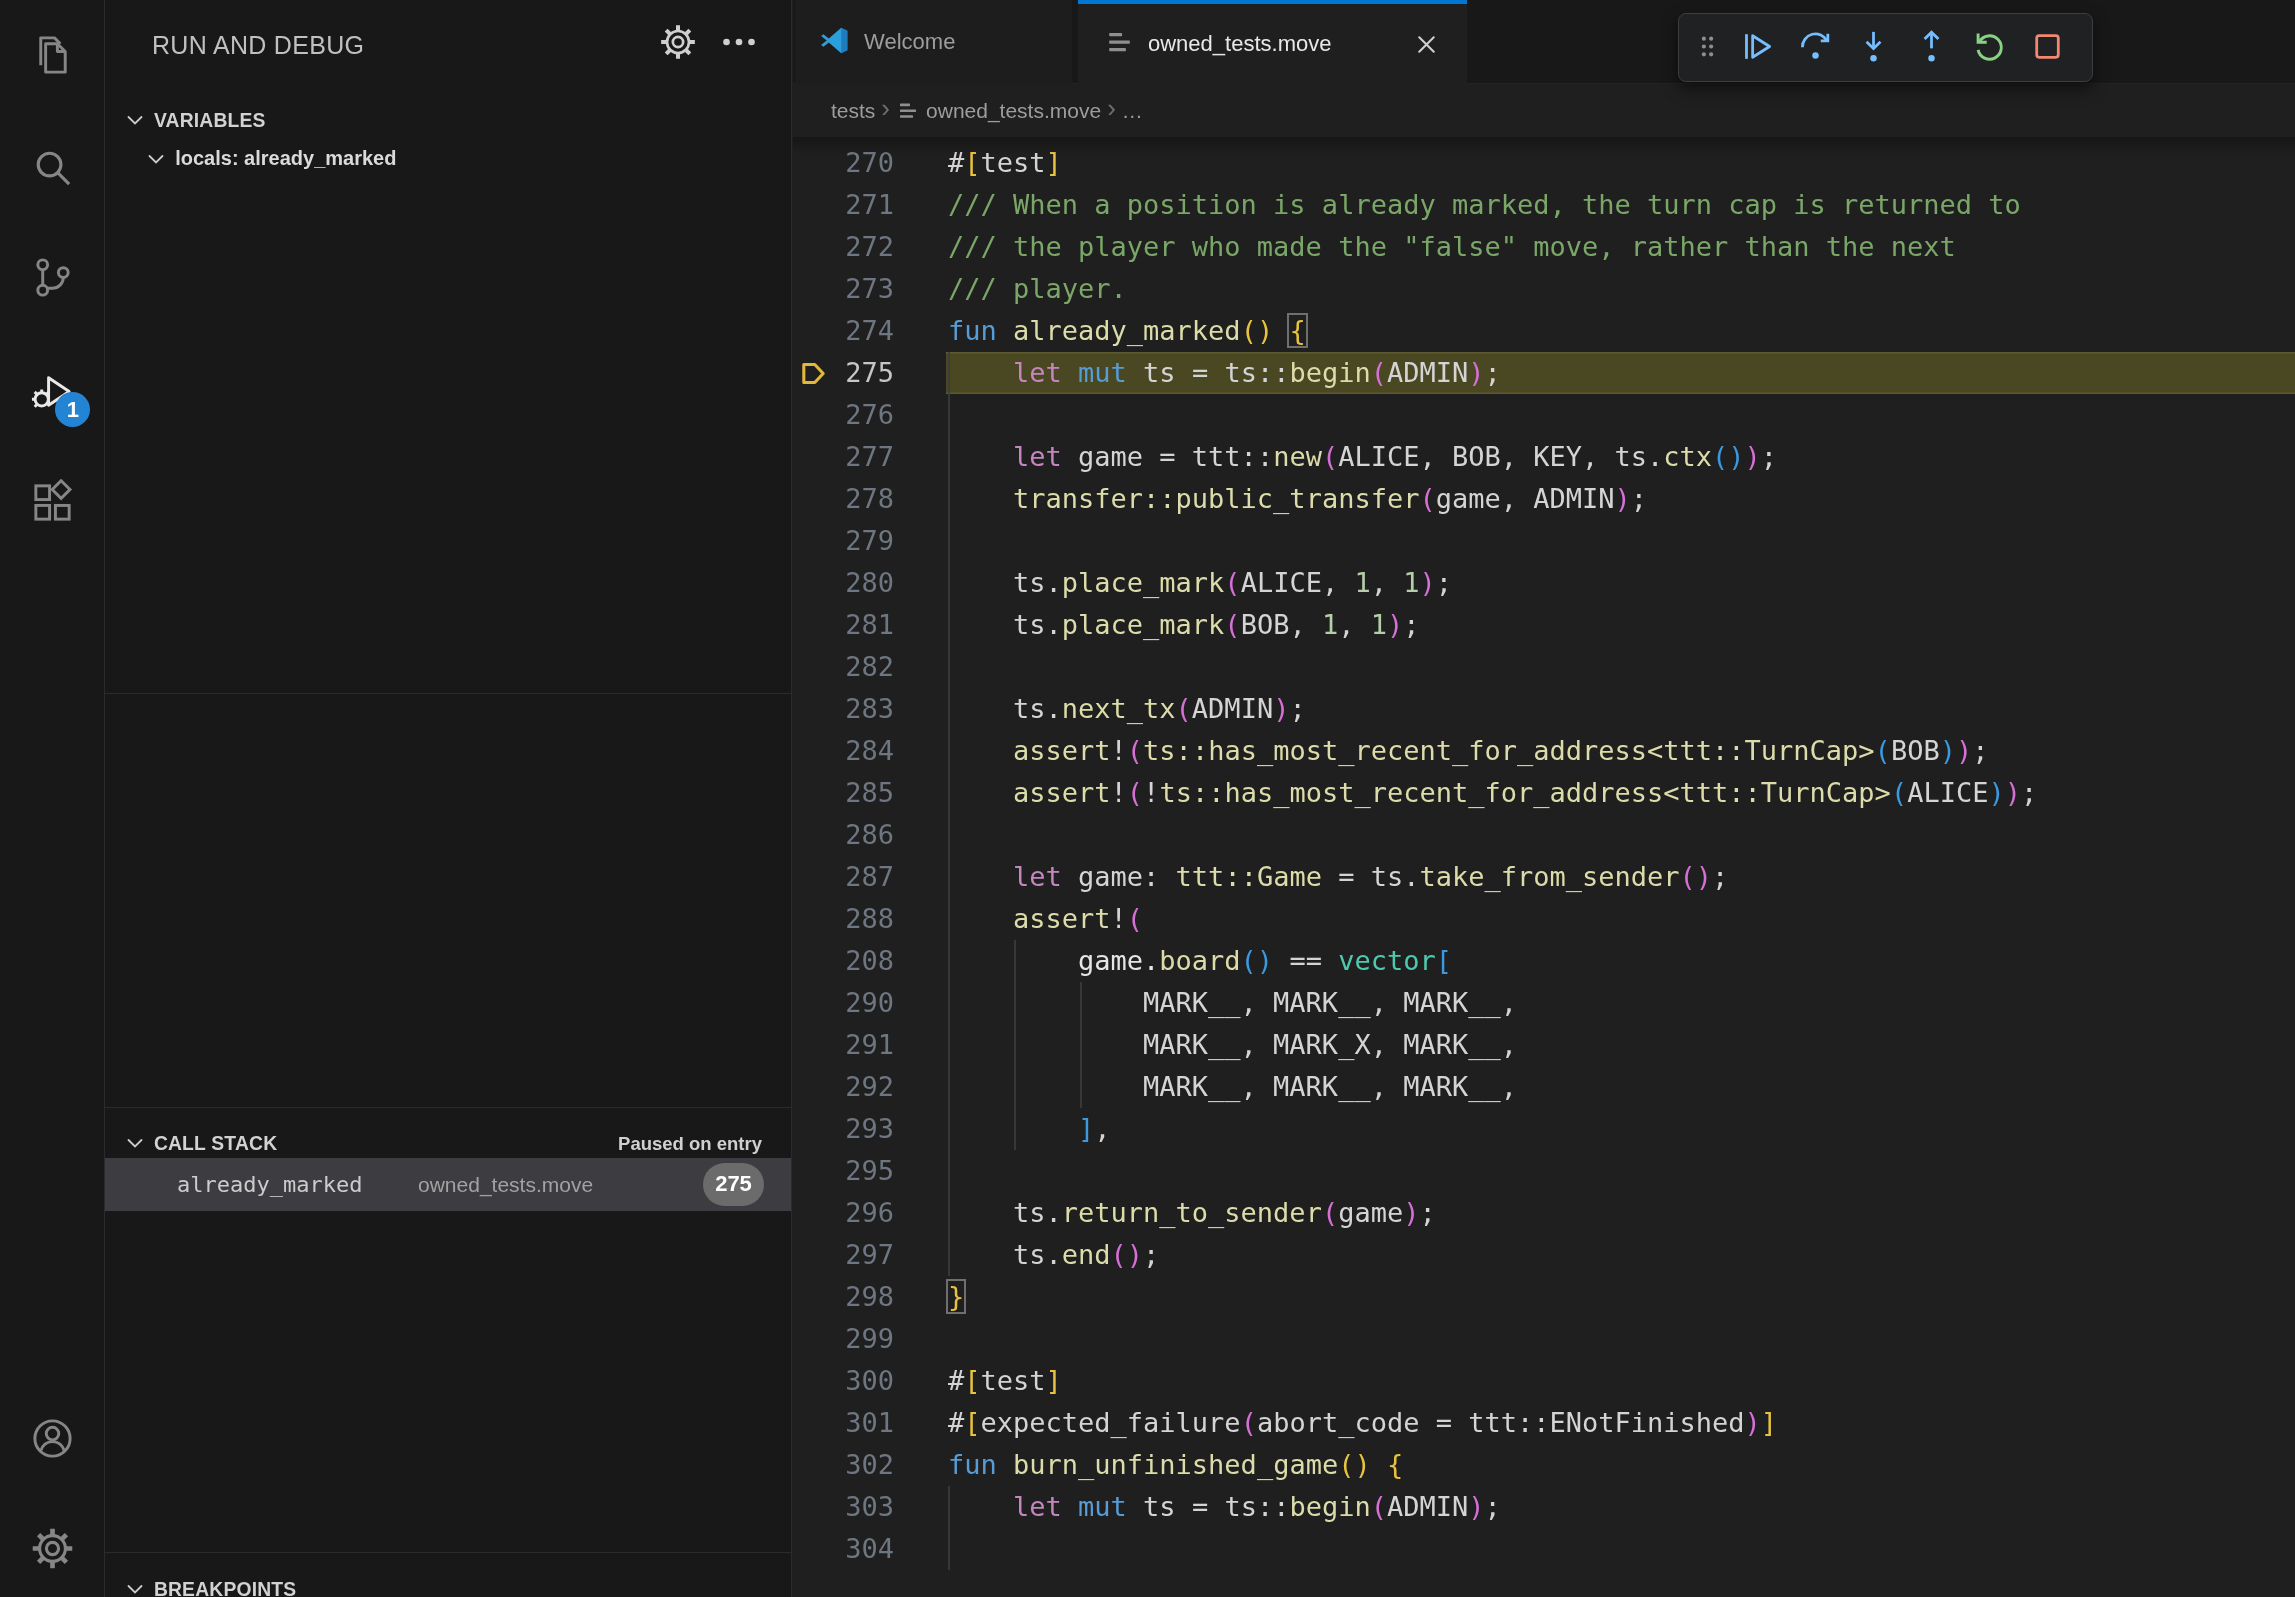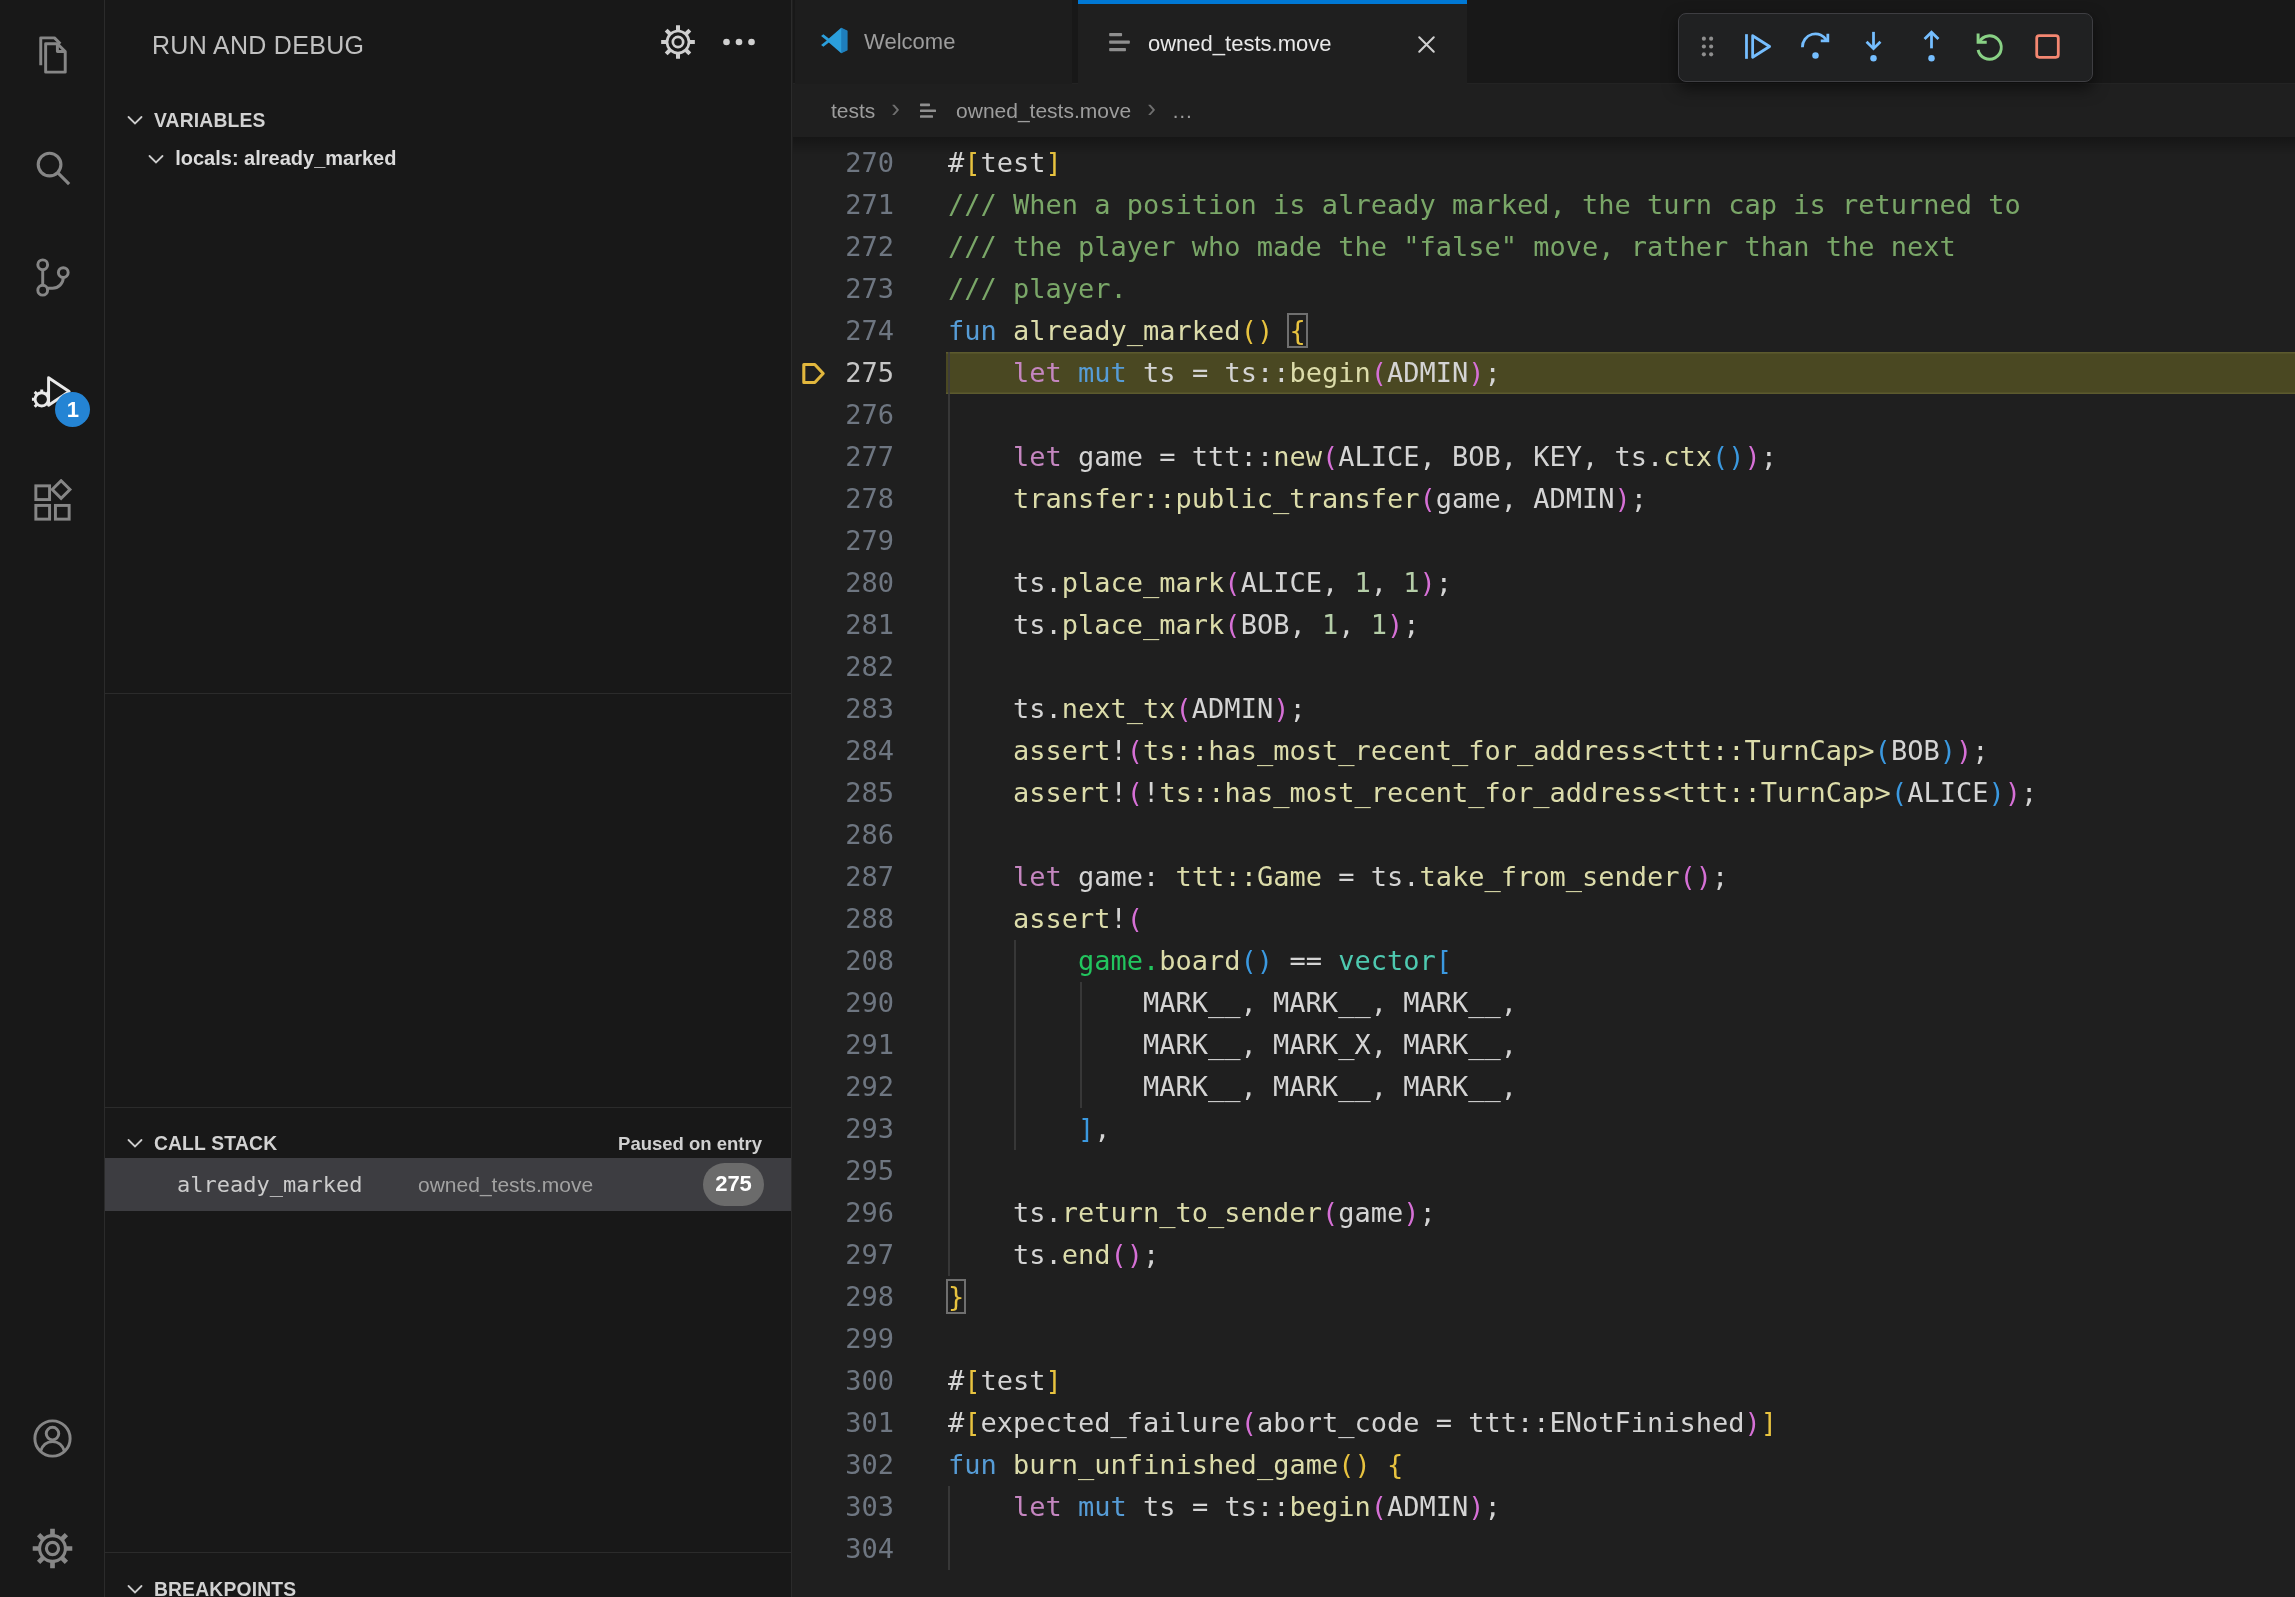--- a/index.html
+++ b/index.html
@@ -64,21 +64,21 @@
 
   .toolbar{position:absolute;left:885px;top:13px;width:415px;height:69px;background:#202122;
            border:0.8px solid #3e3e42;border-radius:8px;box-shadow:0 6.4px 14.5px rgba(0,0,0,.5);
            display:flex;align-items:center;padding:0 11.3px;gap:7.2px;z-index:6}
   .tb-btn{width:51px;height:51px;display:flex;align-items:center;justify-content:center;cursor:pointer}
   .tb-btn svg{width:37px;height:37px}
   .tb-btn.grip{width:34px;color:#8f8f8f;cursor:grab}
   .tb-btn.grip svg{width:29px;height:29px}
 
   .breadcrumbs{position:absolute;top:84px;left:0;right:12px;height:53px;background:#1f1f1f;
-               display:flex;align-items:center;padding-left:38px;gap:16px;font-size:21px;color:#9d9d9d;z-index:3}
+               display:flex;align-items:center;padding-left:38px;gap:6px;font-size:21px;color:#9d9d9d;z-index:3}
   .bc-item{cursor:pointer;white-space:nowrap}
   .bc-sep{color:#6f6f6f;font-size:26px;margin-top:-4px}
   .bc-icon{color:#8f8f8f;width:24px;height:24px}
   .bc-icon svg{width:24px;height:24px}
   .scroll-shadow{position:absolute;top:137px;left:0;right:0;height:17.7px;z-index:2;pointer-events:none;
                  background:linear-gradient(rgba(0,0,0,.30),rgba(0,0,0,0))}
 
   .code{position:absolute;top:142px;left:0;right:0;bottom:0;z-index:1}
   .crow{position:relative;height:42px}
   .hlbg{position:absolute;left:153px;right:0;top:0;bottom:0;background:#4a4822;
@@ -388,21 +388,21 @@
         </div>
         <div class="crow">
           <span class="guide" style="left: 155px;"></span>
           <span class="lnum">288</span>
           <span class="ctext"><span style="color: rgb(212, 212, 212);">    </span><span style="color: rgb(220, 220, 170);">assert</span><span style="color: rgb(212, 212, 212);">!</span><span style="color: rgb(214, 112, 214);">(</span></span>
         </div>
         <div class="crow">
           <span class="guide" style="left: 155px;"></span>
           <span class="guide" style="left: 221px;"></span>
           <span class="lnum">208</span>
-          <span class="ctext"><span style="color: #22c55e;">        game.</span><span style="color: rgb(220, 220, 170);">board</span><span style="color: rgb(59, 153, 224);">()</span><span style="color: rgb(212, 212, 212);"> == </span><span style="color: rgb(78, 201, 176);">vector</span><span style="color: rgb(59, 153, 224);">[</span></span>
+          <span class="ctext"><span style="color: #e5e5e5;">        game.</span><span style="color: rgb(220, 220, 170);">board</span><span style="color: rgb(59, 153, 224);">()</span><span style="color: rgb(212, 212, 212);"> == </span><span style="color: rgb(78, 201, 176);">vector</span><span style="color: rgb(59, 153, 224);">[</span></span>
         </div>
         <div class="crow">
           <span class="guide" style="left: 155px;"></span>
           <span class="guide" style="left: 221px;"></span>
           <span class="guide" style="left: 287px;"></span>
           <span class="lnum">290</span>
           <span class="ctext"><span style="color: rgb(212, 212, 212);">            MARK__, MARK__, MARK__,</span></span>
         </div>
         <div class="crow">
           <span class="guide" style="left: 155px;"></span>

